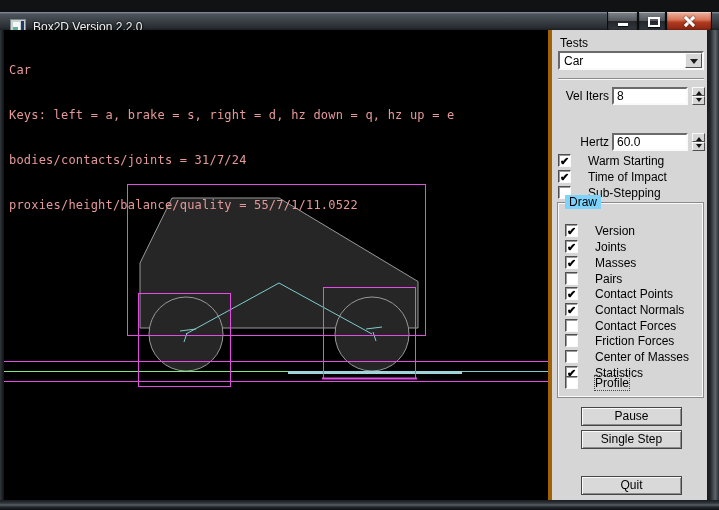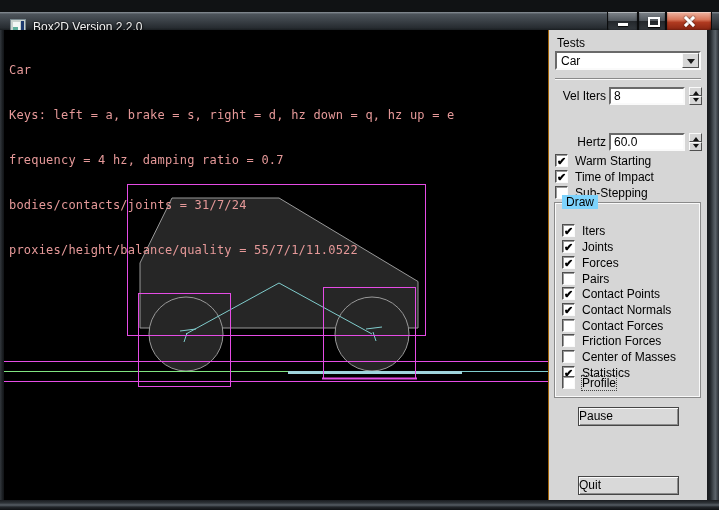--- a/index.html
+++ b/index.html
@@ -43,21 +43,21 @@
 
   
   .canvas{position:absolute;left:4px;top:30px;width:544px;height:470px;background:#000;}
   .overlay{position:absolute;left:5px;top:3px;font-family:"DejaVu Sans Mono",monospace;
     font-size:12px;line-height:15px;letter-spacing:.2px;color:#e69999;white-space:pre;}
   svg.scene{position:absolute;left:0;top:0;}
   .bodyfill > *{fill:#262626;}
 
   
   .panel{position:absolute;left:548px;top:30px;width:159px;height:470px;background:#d6d6d6;
-    border-left:1px solid #a16207;box-sizing:border-box;font-size:12px;color:#000;}
+    border-left:4px solid #a16207;box-sizing:border-box;font-size:12px;color:#000;}
   .plabel{position:absolute;white-space:nowrap;}
   .combo{position:absolute;left:6px;top:21px;width:146px;height:19px;background:#fff;box-sizing:border-box;
     border:2px solid;border-color:#6a6a6a #fafafa #fafafa #6a6a6a;}
   .combo-text{position:absolute;left:4px;top:1px;}
   .combo-btn{position:absolute;right:0;top:0;bottom:0;width:17px;background:#d6d6d6;
     border:1px solid;border-color:#fafafa #4f4f4f #4f4f4f #fafafa;box-sizing:border-box;}
   .arr-down{width:0;height:0;border:4px solid transparent;border-top:5px solid #1a1a1a;margin:5px auto 0;}
   .separator{position:absolute;left:6px;top:48px;width:146px;height:0;
     border-top:1px solid #8a8a8a;border-bottom:1px solid #fafafa;}
   .spin-row{position:absolute;left:0;width:159px;height:18px;}
@@ -70,31 +70,31 @@
   .spin-btn{position:absolute;left:0;width:13px;height:9px;background:#d6d6d6;box-sizing:border-box;
     border:1px solid;border-color:#fafafa #4f4f4f #4f4f4f #fafafa;}
   .spin-btn.up{top:0}.spin-btn.down{top:9px}
   .tri-u{width:0;height:0;border:3px solid transparent;border-bottom:4px solid #111;margin:0 auto;}
   .tri-d{width:0;height:0;border:3px solid transparent;border-top:4px solid #111;margin:1px auto 0;}
   .check-row{position:absolute;left:6px;height:14px;white-space:nowrap;cursor:default;}
   .cr1{top:123px}.cr2{top:139px}.cr3{top:155px}
   .cbox{display:inline-block;width:13px;height:13px;box-sizing:border-box;background:#fff;
     border:1px solid;border-color:#4f4f4f #fafafa #fafafa #4f4f4f;box-shadow:inset 1px 1px 0 #9a9a9a;
     vertical-align:middle;text-align:center;line-height:12px;font-size:11px;font-weight:bold;color:#000;}
-  .clabel{margin-left:7px;vertical-align:middle;}
+  .clabel{margin-left:17px;vertical-align:middle;}
   .fset{position:absolute;left:5px;top:172px;width:147px;height:196px;box-sizing:border-box;
     border:1px solid #8a8a8a;box-shadow:inset 1px 1px 0 #fafafa,inset -1px -1px 0 #fafafa;}
   .legend{position:absolute;left:7px;top:-8px;background:#7dd3fc;padding:0 4px;}
   .draw-row{position:absolute;left:7px;height:14px;white-space:nowrap;}
   .dr0{top:20px}.dr1{top:36px}.dr2{top:52px}.dr3{top:68px}.dr4{top:83px}.dr5{top:99px}
   .dr6{top:115px}.dr7{top:130px}.dr8{top:146px}.dr9{top:162px}.dr10{top:172px}
   .focusd{outline:1px dotted #444;}
   .gbtn{position:absolute;left:29px;width:101px;height:19px;box-sizing:border-box;background:#d9d9d9;
     border:1px solid #464646;box-shadow:inset 1px 1px 0 #fbfbfb,inset -1px -1px 0 #8c8c8c;
-    text-align:left;line-height:17px;font-size:12px;cursor:default;}
+    text-align:center;line-height:17px;font-size:12px;cursor:default;}
   .gb1{top:377px}.gb2{top:400px}.gb3{top:423px}.gb4{top:446px}
 </style>
 </head>
 <body>
 
 <div class="win">
 
   <div class="titlebar">
     <div class="app-icon">
       <div class="pane"></div>
@@ -147,21 +147,20 @@
         <line x1="0" y1="351.5" x2="544" y2="351.5"></line>
         <rect x="123.5" y="154.5" width="298" height="151"></rect>
         <rect x="134.5" y="263.5" width="92" height="93"></rect>
         <rect x="319.5" y="257.5" width="92" height="91"></rect>
         <line x1="318" y1="348.5" x2="413" y2="348.5" stroke-width="2"></line>
       </g>
     </svg>
     <div class="overlay">
       <div>Car</div>
       <div>Keys: left = a, brake = s, right = d, hz down = q, hz up = e</div>
-      <div>frequency = 4 hz, damping ratio = 0.7</div>
       <div>bodies/contacts/joints = 31/7/24</div>
       <div>proxies/height/balance/quality = 55/7/1/11.0522</div>
     </div>
   </div>
 
   <div class="panel">
     <div class="plabel" style="left:8px;top:6px;">Tests</div>
 
     <div class="combo">
       <div class="combo-text">Car</div>
@@ -206,27 +205,27 @@
       <span class="cbox">✔</span><span class="clabel">Time of Impact</span>
     </div>
     <div class="check-row cr3">
       <span class="cbox"></span><span class="clabel">Sub-Stepping</span>
     </div>
 
     <div class="fset">
       <div class="legend">Draw</div>
 
       <div class="draw-row dr0">
-        <span class="cbox">✔</span><span class="clabel">Iters</span>
+        <span class="cbox">✔</span><span class="clabel">Version</span>
       </div>
       <div class="draw-row dr1">
         <span class="cbox">✔</span><span class="clabel">Joints</span>
       </div>
       <div class="draw-row dr2">
-        <span class="cbox">✔</span><span class="clabel">Forces</span>
+        <span class="cbox">✔</span><span class="clabel">Masses</span>
       </div>
       <div class="draw-row dr3">
         <span class="cbox"></span><span class="clabel">Pairs</span>
       </div>
       <div class="draw-row dr4">
         <span class="cbox">✔</span><span class="clabel">Contact Points</span>
       </div>
       <div class="draw-row dr5">
         <span class="cbox">✔</span><span class="clabel">Contact Normals</span>
       </div>
@@ -241,19 +240,20 @@
       </div>
       <div class="draw-row dr9">
         <span class="cbox">✔</span><span class="clabel">Statistics</span>
       </div>
       <div class="draw-row dr10">
         <span class="cbox"></span><span class="clabel focusd">Profile</span>
       </div>
     </div>
 
     <div class="gbtn gb1">Pause</div>
+    <div class="gbtn gb2">Single Step</div>
     <div class="gbtn gb4">Quit</div>
   </div>
 
   <div class="lborder"></div>
   <div class="rborder"></div>
   <div class="bborder"></div>
 </div>
 
 </body></html>

